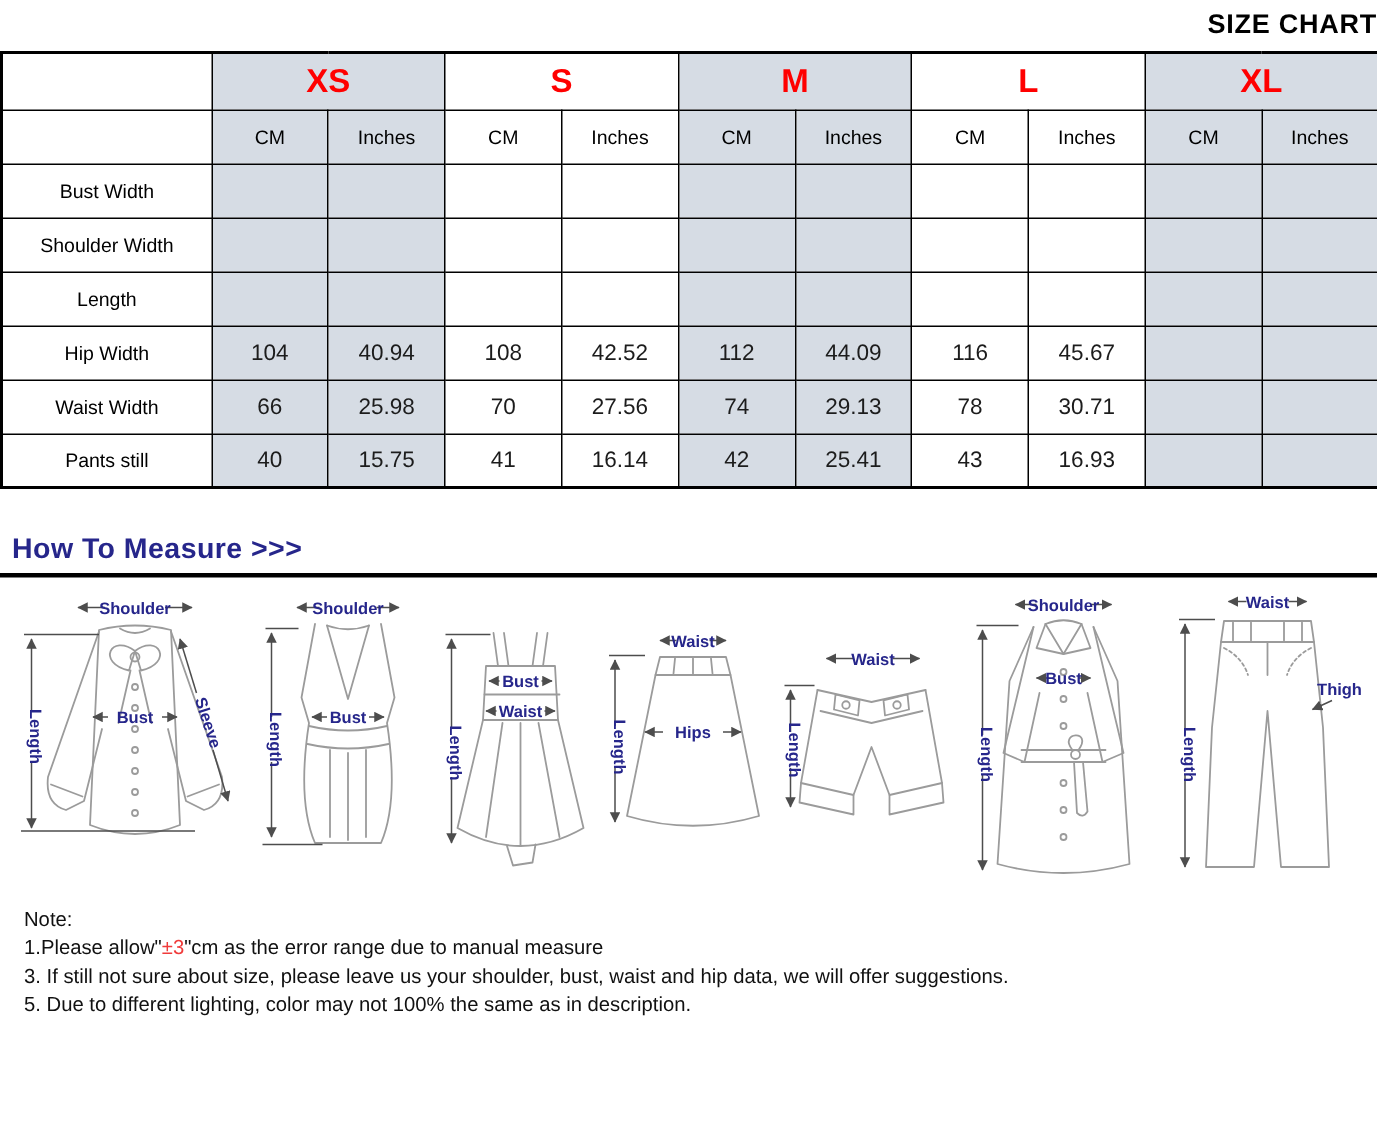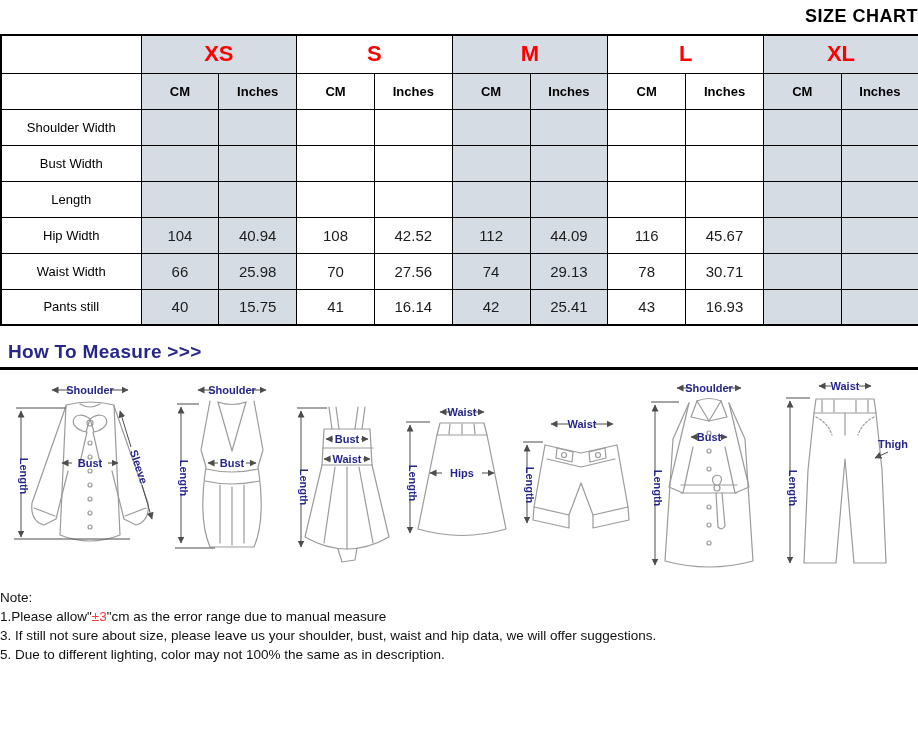--- a/index.html
+++ b/index.html
@@ -15,49 +15,49 @@
   }
   table.size-chart {
     width:918px; border-collapse:collapse; table-layout:fixed;
     border:2px solid #000;
   }
   table.size-chart td {
     border:1px solid #000; text-align:center; vertical-align:middle;
     overflow:hidden; white-space:nowrap;
   }
   .size-cell { color:var(--size-red,#f00); font-size:22px; font-weight:bold; height:38px; }
-  .unit-cell { font-weight:bold; font-size:13px; height:36px; }
+  .unit-cell { font-weight:normal; font-size:13px; height:36px; }
   .label-cell { font-size:13px; }
   .value-cell { font-size:15px; color:#1c1c1c; }
   tr.body-row { height:36px; }
   .shade { background:var(--shade-bg,#d6dce4); }
 
   .htm-heading {
     color:var(--accent-navy,#26268b); font-weight:bold; font-size:19px;
-    margin:15px 0 4px 8px; letter-spacing:0.3px;
+    margin:30px 0 4px 8px; letter-spacing:0.3px;
   }
   .divider { height:3px; background:#000; width:918px; }
 
   .figures {
     display:flex; justify-content:space-between; align-items:flex-start;
     padding:5px 8px 0; height:208px; width:918px;
   }
   .fig { flex:0 0 auto; }
   .fig-dress  { margin-top:26px; }
   .fig-skirt  { margin-top:26px; }
   .fig-shorts { margin-top:36px; }
   svg .g { fill:none; stroke:var(--garment-gray,#9b9b9b); stroke-width:1.2; stroke-linejoin:round; stroke-linecap:round; }
   svg .a { stroke:var(--arrow-gray,#4d4d4d); stroke-width:1; fill:none; }
   svg .lbl {
     fill:var(--accent-navy,#26268b); font-family:"Liberation Sans",sans-serif;
     font-weight:bold; font-size:11px; text-anchor:middle;
   }
   svg .dash { stroke-dasharray:2,2; }
 
-  .notes { margin:10px 0 0 0; font-size:13.5px; line-height:19px; color:#111; }
+  .notes { margin:10px 0 0 16px; font-size:13.5px; line-height:19px; color:#111; }
   .red { color:var(--note-red,#f03b3b); }
 </style>
 </head>
 <body>
 
 <div class="title">SIZE CHART</div>
 
 <table class="size-chart">
   <colgroup>
     <col style="width:140px">
@@ -88,34 +88,34 @@
     <td class="unit-cell">CM</td>
     <td class="unit-cell">Inches</td>
     <td class="unit-cell shade">CM</td>
     <td class="unit-cell shade">Inches</td>
     <td class="unit-cell">CM</td>
     <td class="unit-cell">Inches</td>
     <td class="unit-cell shade">CM</td>
     <td class="unit-cell shade">Inches</td>
   </tr>
   <tr class="body-row">
+    <td class="label-cell">Bust Width</td>
+    <td class="value-cell shade"></td>
+    <td class="value-cell shade"></td>
+    <td class="value-cell"></td>
+    <td class="value-cell"></td>
+    <td class="value-cell shade"></td>
+    <td class="value-cell shade"></td>
+    <td class="value-cell"></td>
+    <td class="value-cell"></td>
+    <td class="value-cell shade"></td>
+    <td class="value-cell shade"></td>
+  </tr>
+  <tr class="body-row">
     <td class="label-cell">Shoulder Width</td>
-    <td class="value-cell shade"></td>
-    <td class="value-cell shade"></td>
-    <td class="value-cell"></td>
-    <td class="value-cell"></td>
-    <td class="value-cell shade"></td>
-    <td class="value-cell shade"></td>
-    <td class="value-cell"></td>
-    <td class="value-cell"></td>
-    <td class="value-cell shade"></td>
-    <td class="value-cell shade"></td>
-  </tr>
-  <tr class="body-row">
-    <td class="label-cell">Bust Width</td>
     <td class="value-cell shade"></td>
     <td class="value-cell shade"></td>
     <td class="value-cell"></td>
     <td class="value-cell"></td>
     <td class="value-cell shade"></td>
     <td class="value-cell shade"></td>
     <td class="value-cell"></td>
     <td class="value-cell"></td>
     <td class="value-cell shade"></td>
     <td class="value-cell shade"></td>

